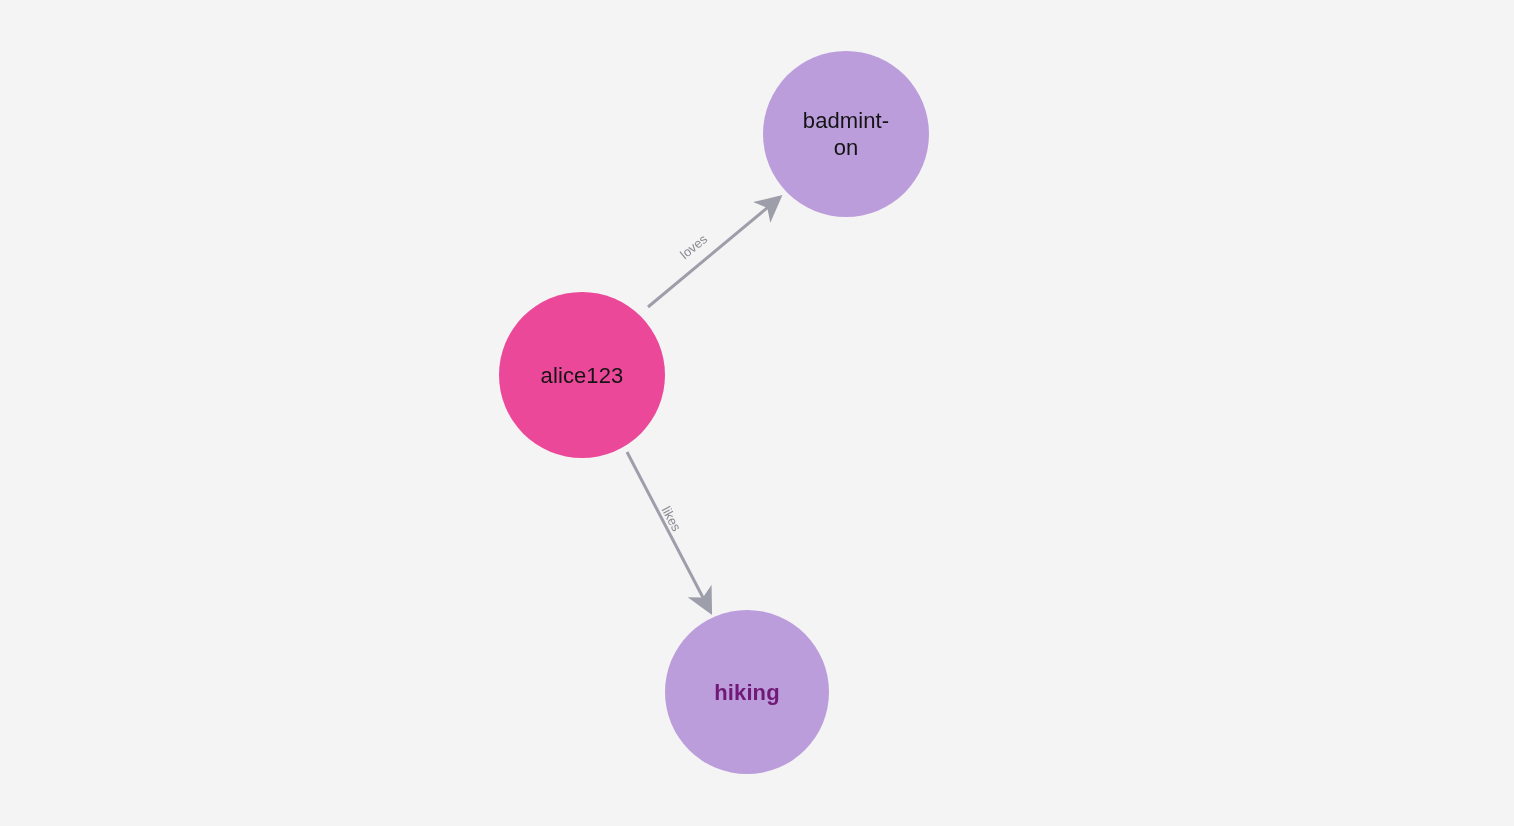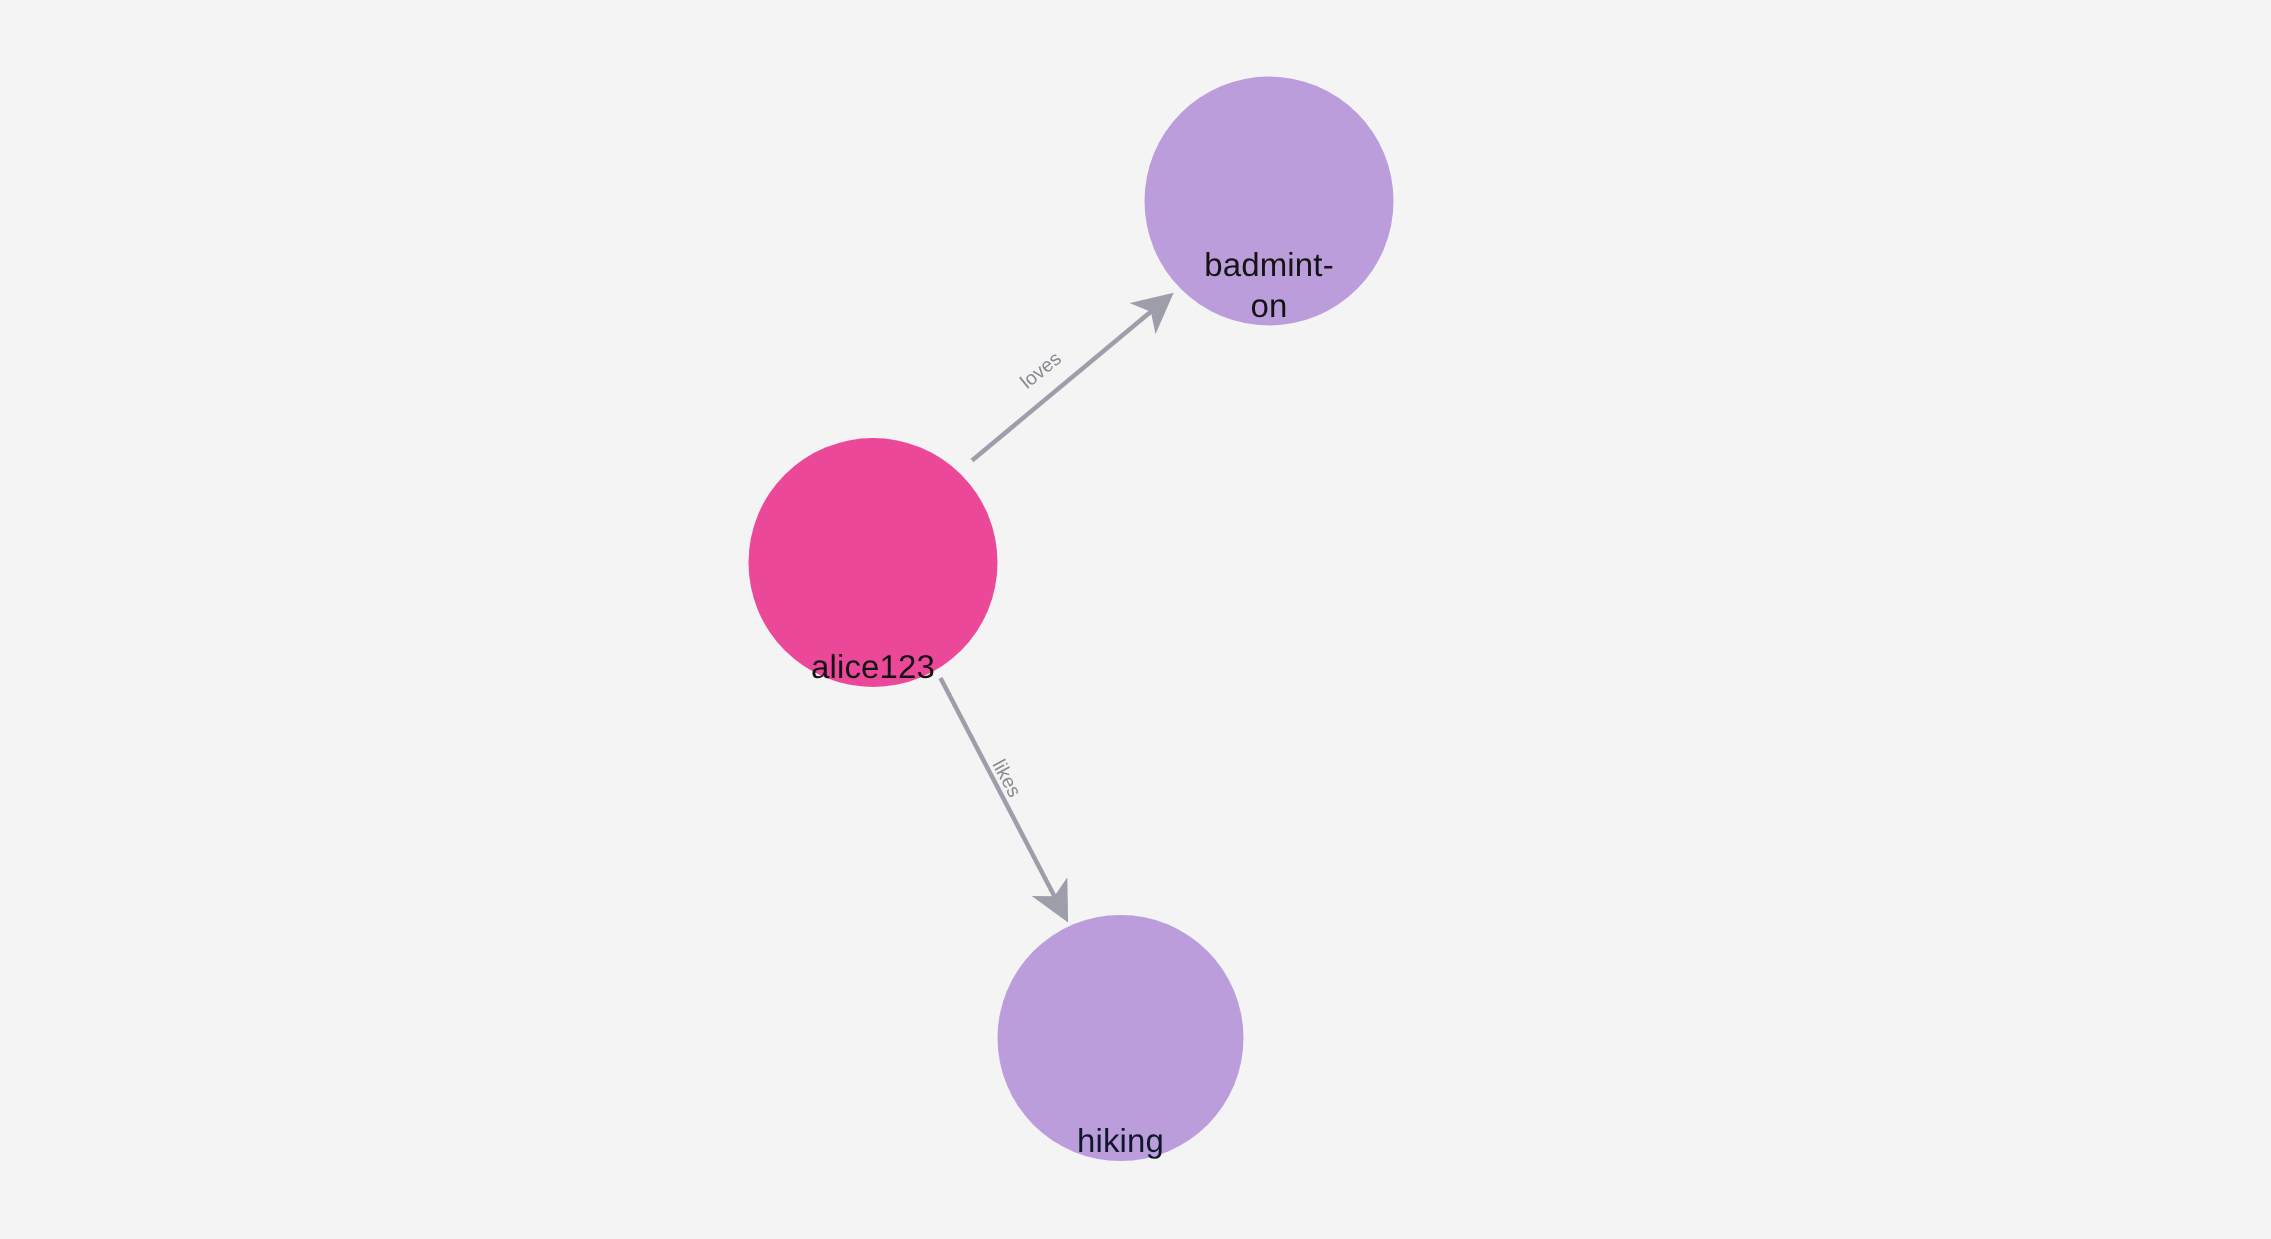--- a/index.html
+++ b/index.html
@@ -22,21 +22,21 @@
     top: 0;
     left: 0;
     width: 1514px;
     height: 826px;
     display: block;
   }
   .node-circle {
     position: absolute;
     border-radius: 50%;
     display: flex;
-    align-items: flex-end;
+    align-items: center;
     justify-content: center;
     text-align: center;
     box-sizing: border-box;
     cursor: pointer;
   }
   .node-label {
     color: #141414;
     font-family: "Liberation Sans", sans-serif;
     font-size: 22px;
     line-height: 27px;
@@ -83,20 +83,20 @@
   <div class="node-circle" id="node-0" style="left: 499px; top: 292px; width: 166px; height: 166px; background: #ec4899;">
     <span class="node-label" style="color: rgb(20, 20, 20);">alice123</span>
   </div>
 
   <div class="node-circle" id="node-1" style="left: 763px; top: 51px; width: 166px; height: 166px; background: rgb(187, 157, 220);">
     <span class="node-label wrapped" style="color: rgb(20, 20, 20);">badmint-
 on</span>
   </div>
 
   <div class="node-circle" id="node-2" style="left: 665px; top: 610px; width: 164px; height: 164px; background: rgb(187, 157, 220);">
-    <span class="node-label" style="color: #0f172a;">hiking</span>
+    <span class="node-label" style="color: #701a75; font-weight: bold;">hiking</span>
   </div>
 
   <div class="edge-label" id="edge-label-0" style="left: 694px; top: 247px; transform: translate(-50%, -50%) rotate(-39deg);">loves</div>
 
   <div class="edge-label" id="edge-label-1" style="left: 671px; top: 519px; transform: translate(-50%, -50%) rotate(62deg);">likes</div>
 
 </div>
 
 </body></html>

